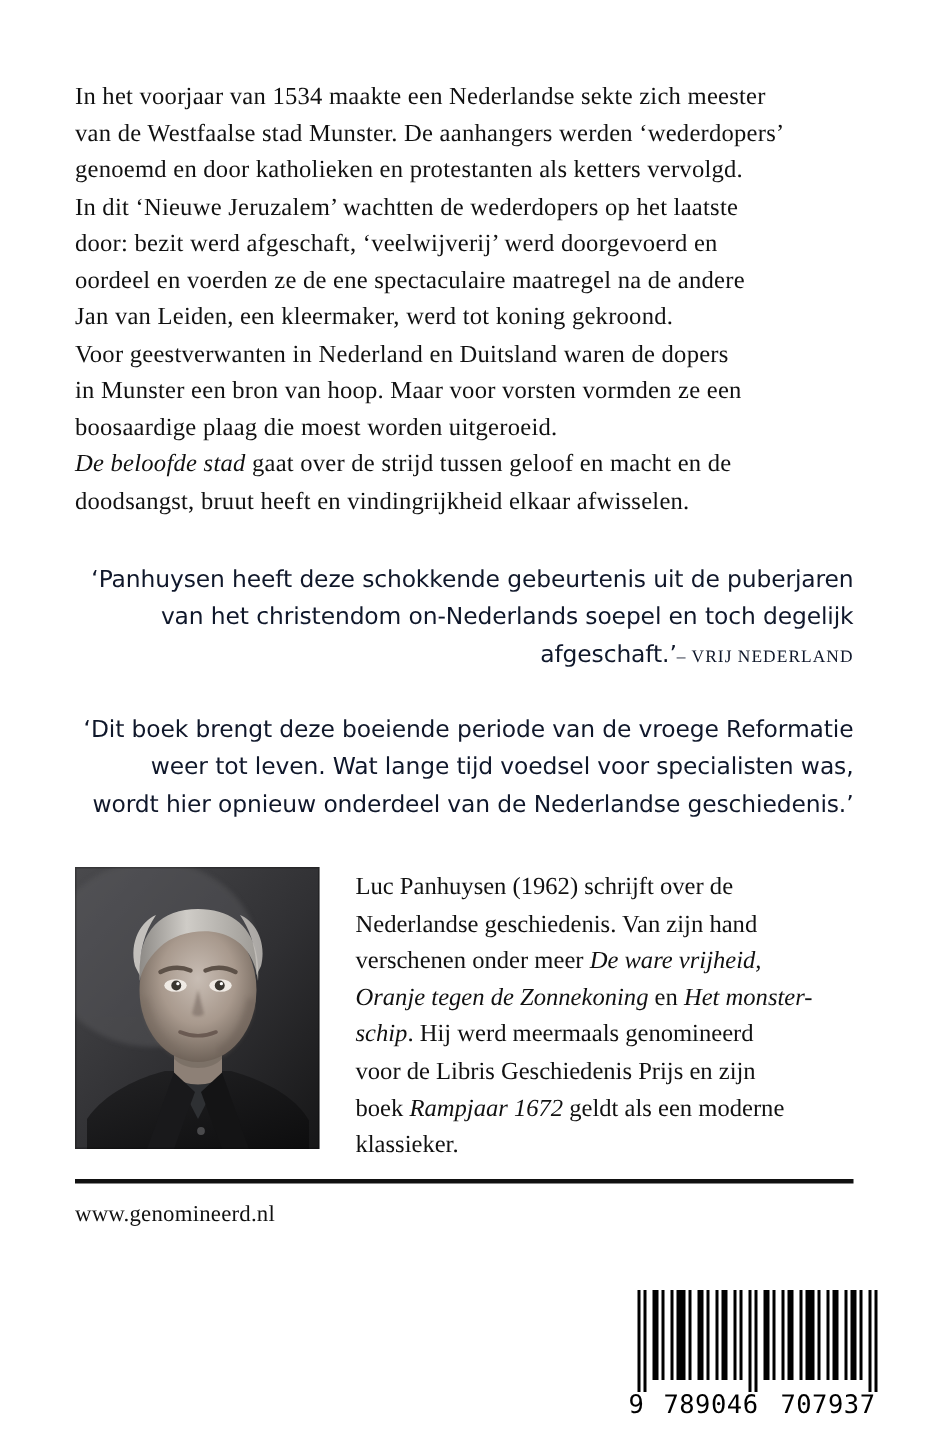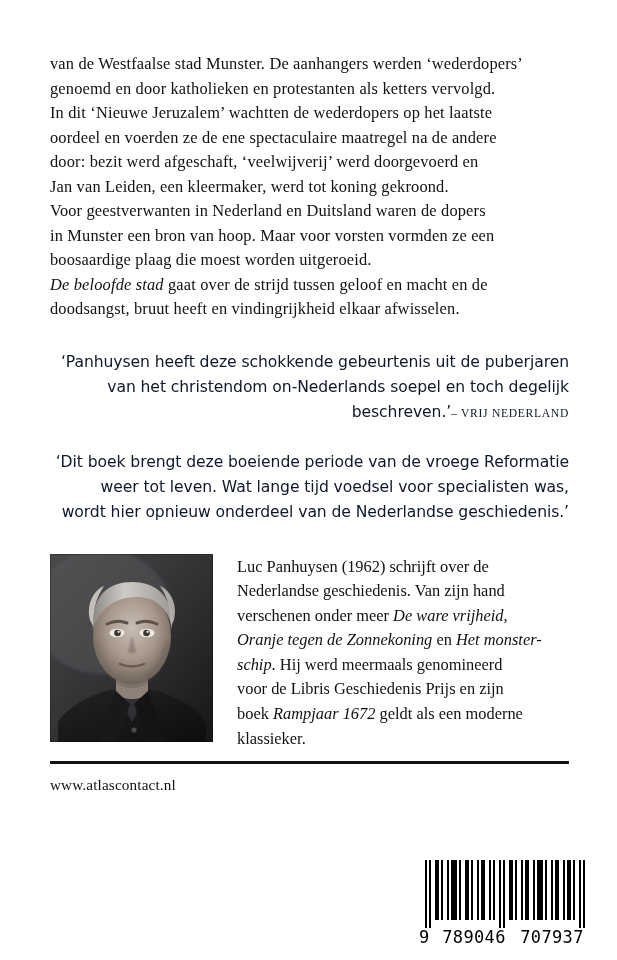--- a/index.html
+++ b/index.html
@@ -126,37 +126,38 @@
   .bc-lead { width: 16px; text-align: left; }
   .bc-grp { flex: 1; text-align: center; letter-spacing: 0.02em; }
   .bc-grp.right { }
 </style>
 </head>
 <body>
 
 <div class="page">
 
   <p class="synopsis">
+    <span class="ln">In het voorjaar van 1534 maakte een Nederlandse sekte zich meester</span>
     <span class="ln">van de Westfaalse stad Munster. De aanhangers werden ‘wederdopers’</span>
     <span class="ln">genoemd en door katholieken en protestanten als ketters vervolgd.</span>
     <span class="ln">In dit ‘Nieuwe Jeruzalem’ wachtten de wederdopers op het laatste</span>
+    <span class="ln">door: bezit werd afgeschaft, ‘veelwijverij’ werd doorgevoerd en</span>
     <span class="ln">oordeel en voerden ze de ene spectaculaire maatregel na de andere</span>
-    <span class="ln">door: bezit werd afgeschaft, ‘veelwijverij’ werd doorgevoerd en</span>
     <span class="ln">Jan van Leiden, een kleermaker, werd tot koning gekroond.</span>
     <span class="ln">Voor geestverwanten in Nederland en Duitsland waren de dopers</span>
     <span class="ln">in Munster een bron van hoop. Maar voor vorsten vormden ze een</span>
     <span class="ln">boosaardige plaag die moest worden uitgeroeid.</span>
     <span class="ln"><em>De beloofde stad</em><span> gaat over de strijd tussen geloof en macht en de</span></span>
     <span class="ln">doodsangst, bruut heeft en vindingrijkheid elkaar afwisselen.</span>
   </p>
 
   <div class="quote quote-1">
     <span class="ln">‘Panhuysen heeft deze schokkende gebeurtenis uit de puberjaren</span>
     <span class="ln">van het christendom on-Nederlands soepel en toch degelijk</span>
-    <span class="ln"><span>beschreven.’</span><span class="src">– VRIJ NEDERLAND</span></span>
+    <span class="ln"><span>afgeschaft.’</span><span class="src">– VRIJ NEDERLAND</span></span>
   </div>
 
   <div class="quote quote-2">
     <span class="ln">‘Dit boek brengt deze boeiende periode van de vroege Reformatie</span>
     <span class="ln">weer tot leven. Wat lange tijd voedsel voor specialisten was,</span>
     <span class="ln">wordt hier opnieuw onderdeel van de Nederlandse geschiedenis.’</span>
   </div>
 
   <div class="author-block">
 
@@ -239,21 +240,21 @@
       <span class="ln"><i>Oranje tegen de Zonnekoning</i><span> en </span><i>Het monster-</i></span>
       <span class="ln"><i>schip</i><span>. Hij werd meermaals genomineerd</span></span>
       <span class="ln"><span>voor de Libris Geschiedenis Prijs en zijn</span></span>
       <span class="ln"><span>boek </span><i>Rampjaar 1672</i><span> geldt als een moderne</span></span>
       <span class="ln"><span>klassieker.</span></span>
     </div>
 
   </div>
 
   <div class="rule"></div>
-  <div class="url">www.atlascontact.nl</div>
+  <div class="url">www.genomineerd.nl</div>
 
 </div>
 
 <div class="barcode-wrap">
   <svg class="barcode-bars" viewBox="0 0 176 68" preserveAspectRatio="none">
     <rect x="0" y="0" width="176" height="68" fill="#ffffff"></rect>
     <g fill="#000000">
       <rect x="8" y="0" width="2" height="68"></rect>
       <rect x="12" y="0" width="2" height="68"></rect>
       <rect x="18" y="0" width="4" height="60"></rect>

